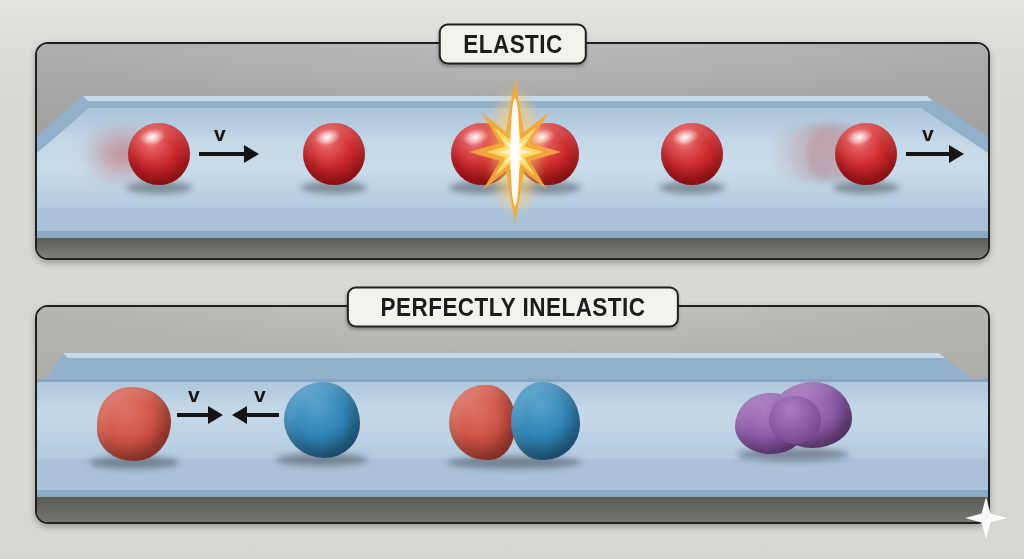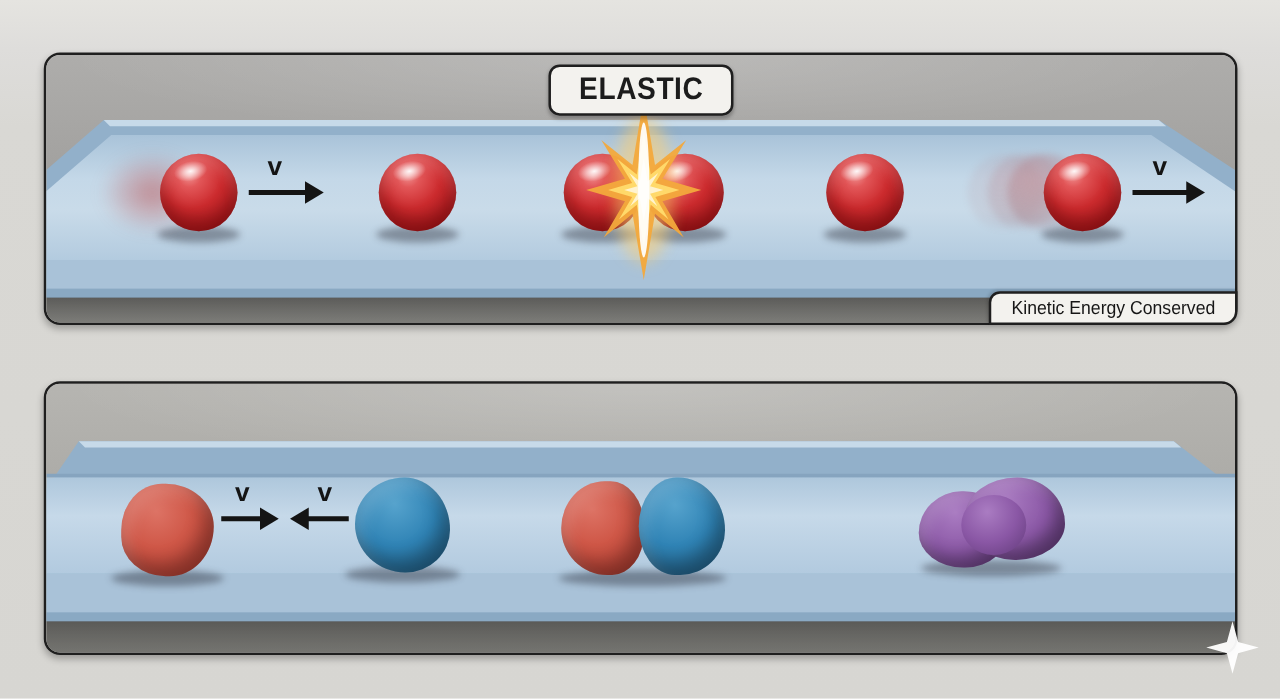--- a/index.html
+++ b/index.html
@@ -37,21 +37,20 @@
 
   .track-svg { position:absolute; left:0; top:0; }
 
   
   .title-box {
     position:absolute; top:0; left:50%; transform:translate(-50%,-50%);
     background:#f3f2ee; border:2px solid #1f1f1f; border-radius:9px;
     padding:4px 17px; white-space:nowrap;
     font-size:25px; font-weight:600; letter-spacing:.5px; color:#1c1c1c;
     box-shadow:0 2px 3px rgba(0,0,0,.25);
-    margin-top:28px;
   }
   .title-box span { display:inline-block; transform:scaleX(.9); }
 
   .badge {
     position:absolute; right:-2px; bottom:-2px;
     background:#f3f2ee; border:2px solid #1f1f1f;
     border-radius:9px 0 11px 0;
     padding:3px 11px; white-space:nowrap;
     font-size:15px; color:#161616;
     box-shadow:-1px -1px 3px rgba(0,0,0,.18);
@@ -182,23 +181,20 @@
 
       <div class="arrow right" style="left:162px; top:108px; width:46px;"></div>
       <div class="vlabel" style="left:177px; top:79px;">v</div>
       <div class="arrow right" style="left:869px; top:108px; width:44px;"></div>
       <div class="vlabel" style="left:885px; top:79px;">v</div>
     </div>
 
     <div class="title-box">
       <span>ELASTIC</span>
     </div>
-    <div class="badge">
-      <span>Kinetic Energy Conserved</span>
-    </div>
   </section>
 
   <section class="panel panel-bottom">
     <div class="panel-clip clip-bottom">
 
       <svg class="track-svg" width="951" height="215" viewBox="0 0 951 215">
         <defs>
           <linearGradient id="surf2" x1="0" y1="0" x2="0" y2="1">
             <stop offset="0" stop-color="#aec7dc"></stop>
             <stop offset="0.4" stop-color="#c6d9e9"></stop>
@@ -241,19 +237,22 @@
       <div style="position:absolute; left:698px; top:75px; width:117px; height:73px;">
         <div class="purple-lobe" style="left:0; top:11px; width:73px; height:61px;
              border-radius:48% 52% 50% 50% / 56% 48% 54% 46%;"></div>
         <div class="purple-lobe" style="position:absolute; right:0; top:0; width:80px; height:66px;
              border-radius:52% 48% 50% 50% / 48% 56% 44% 52%;"></div>
         <div class="purple-lobe" style="position:absolute; left:34px; top:14px; width:52px; height:48px;
              border-radius:50%; box-shadow:none;"></div>
       </div>
     </div>
 
+    <div class="title-box">
+      <span>PERFECTLY INELASTIC</span>
+    </div>
   </section>
 
   <svg class="sparkle" style="left:964px; top:496px;" width="44" height="44" viewBox="0 0 44 44">
     <polygon points="22,1 26.5,17.5 43,22 26.5,26.5 22,43 17.5,26.5 1,22 17.5,17.5" fill="#ffffff" opacity=".95"></polygon>
   </svg>
 
 </div>
 
 </body></html>

